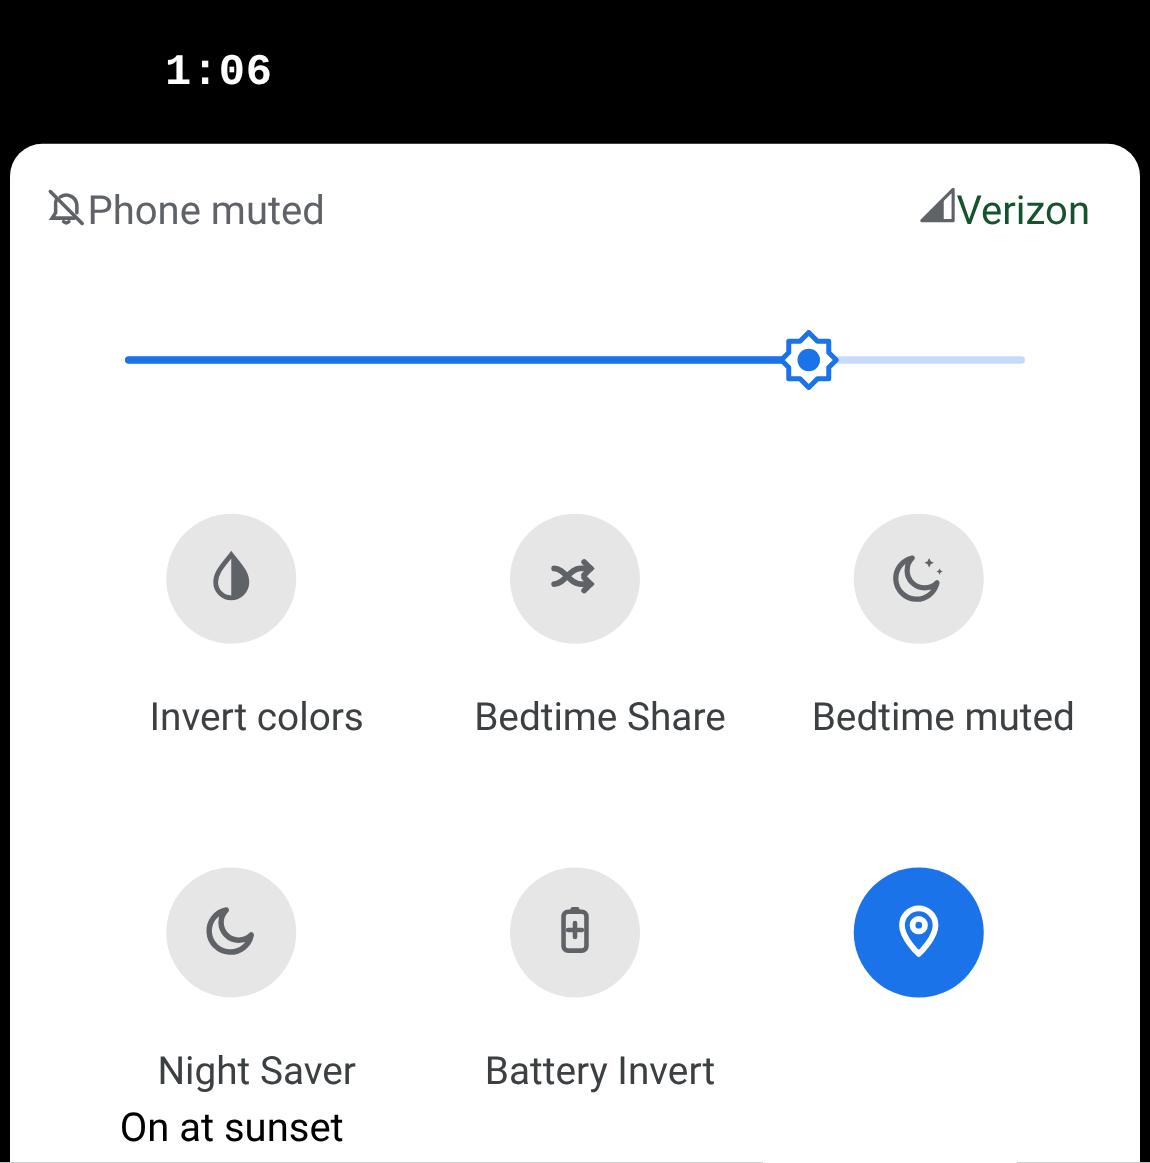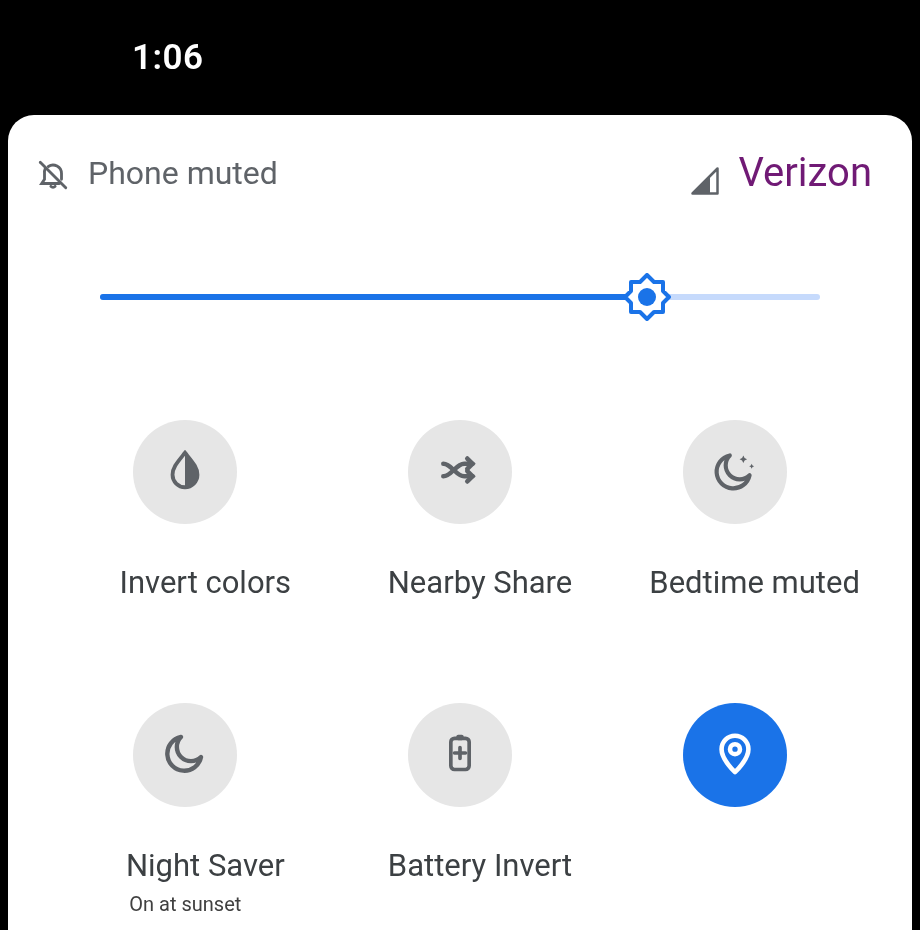--- a/index.html
+++ b/index.html
@@ -15,20 +15,21 @@
       height: 930px;
       background: #000;
     }
     .status-bar {
       position: absolute;
       top: 0; left: 0; right: 0;
       height: 115px;
       display: flex;
       align-items: center;
       padding: 0 0 0 132px;
+      font-family: Liberation Mono, monospace;
     }
     .clock {
       color: #fff;
       font-size: 35px;
       font-weight: 600;
       letter-spacing: .5px;
     }
     .panel {
       position: absolute;
       top: 115px;
@@ -42,31 +43,30 @@
     }
     .panel-top {
       display: flex;
       align-items: center;
       justify-content: space-between;
       padding: 0 40px 0 28px;
       color: #5f6368;
     }
     .left-group, .right-group {
       display: flex;
-      align-items: flex-end;
-      gap: 18px;
+      align-items: flex-start;
     }
     .left-group svg, .right-group svg { display: block; }
     .muted-text {
       font-size: 32px;
       color: #5f6368;
     }
     .carrier-text {
-      font-size: 40px;
-      color: #701a75;
+      font-size: 32px;
+      color: #14532d;
     }
     .brightness-row {
       position: relative;
       height: 46px;
       margin: 78px 92px 0 92px;
     }
     .track {
       position: absolute;
       top: 50%;
       left: 0; right: 0;
@@ -120,22 +120,22 @@
     }
     .tile-label {
       margin-top: 40px;
       font-size: 31px;
       color: #3c4043;
       line-height: 1.25;
       margin-left: 40px;
     }
     .tile-sublabel {
       margin-top: 6px;
-      font-size: 20px;
-      color: #404040;
+      font-size: 32px;
+      color: #000000;
     }
   </style>
 </head>
 <body>
 
 <div class="screen">
 
   <div class="status-bar">
     <div class="clock">1:06</div>
   </div>
@@ -194,21 +194,21 @@
         <div class="tile-btn">
           <span>
             <svg width="50" height="50" viewBox="0 0 24 24" fill="none" stroke="#5f6368" stroke-width="2.2" stroke-linecap="round">
               <path d="M4 9 C8 9 10 15 14 15 L18 15"></path>
               <path d="M4 15 C8 15 10 9 14 9 L18 9"></path>
               <polyline points="15.5 6.5 18 9 15.5 11.5"></polyline>
               <polyline points="15.5 12.5 18 15 15.5 17.5"></polyline>
             </svg>
           </span>
         </div>
-        <div class="tile-label">Nearby Share</div>
+        <div class="tile-label">Bedtime Share</div>
       </div>
 
       <div class="tile">
         <div class="tile-btn">
           <span>
             <svg width="50" height="50" viewBox="0 0 24 24" fill="none">
               <path d="M19 14.5 A8 8 0 1 1 9.5 5 A6.3 6.3 0 0 0 19 14.5 Z" stroke="#5f6368" stroke-width="2" stroke-linejoin="round"></path>
               <path d="M16 5 l.6 1.2 1.2 .6 -1.2 .6 -.6 1.2 -.6 -1.2 -1.2 -.6 1.2 -.6 Z" fill="#5f6368"></path>
               <path d="M20 9 l.4 .8 .8 .4 -.8 .4 -.4 .8 -.4 -.8 -.8 -.4 .8 -.4 Z" fill="#5f6368"></path>
             </svg>

